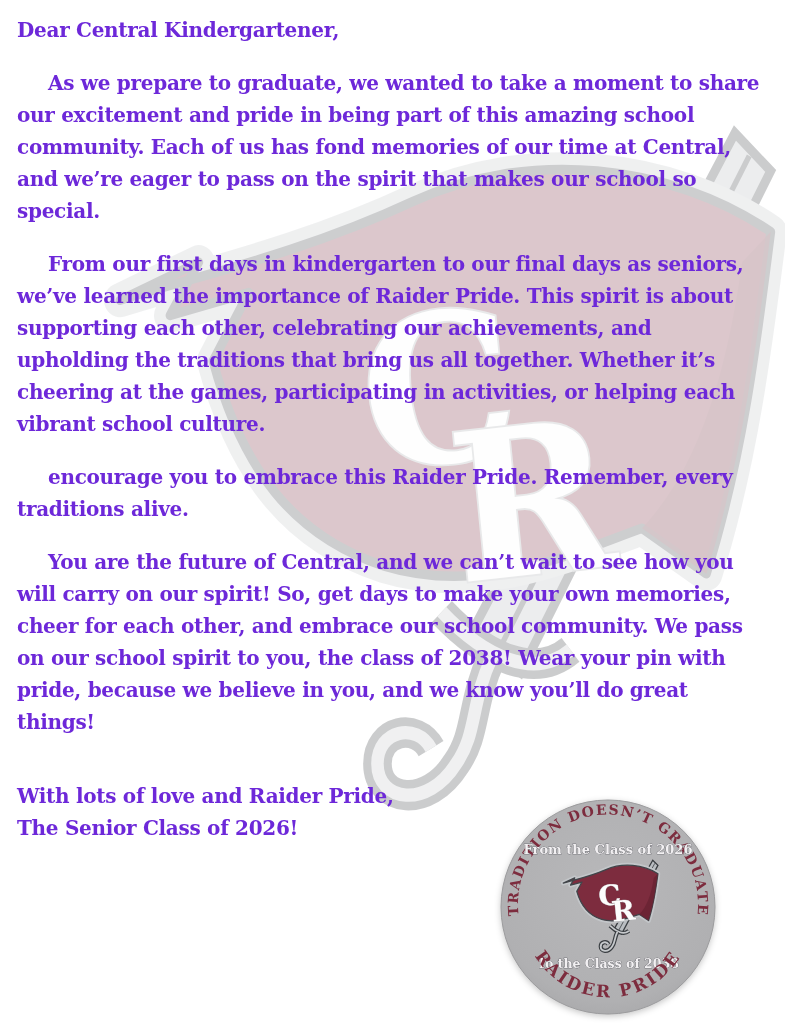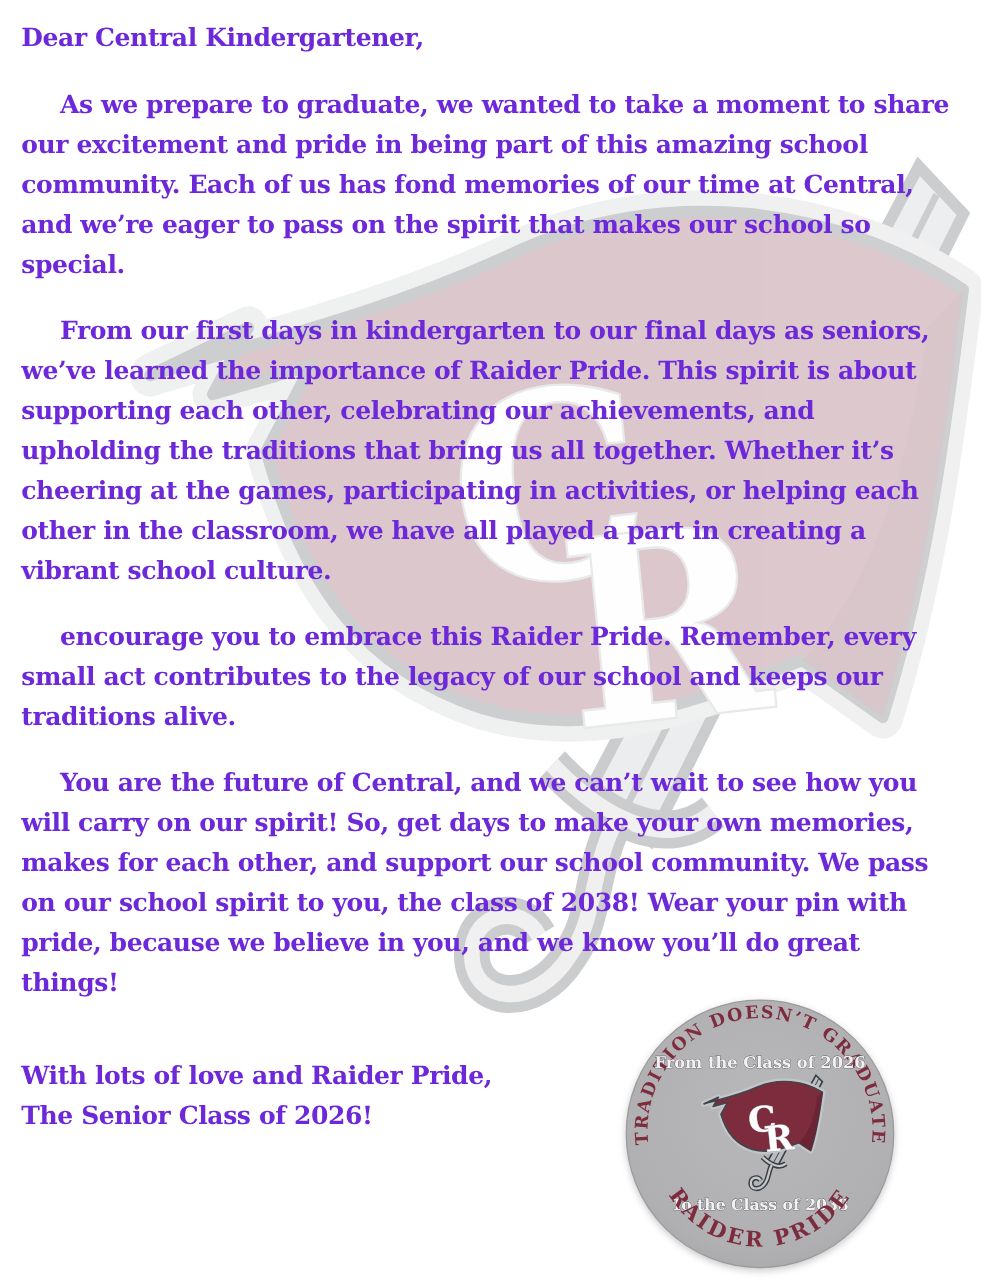--- a/index.html
+++ b/index.html
@@ -68,32 +68,30 @@
       <div class="line">community. Each of us has fond memories of our time at Central,</div>
       <div class="line">and we’re eager to pass on the spirit that makes our school so</div>
       <div class="line">special.</div>
     </div>
   <div class="para">
       <div class="line">From our first days in kindergarten to our final days as seniors,</div>
       <div class="line">we’ve learned the importance of Raider Pride. This spirit is about</div>
       <div class="line">supporting each other, celebrating our achievements, and</div>
       <div class="line">upholding the traditions that bring us all together. Whether it’s</div>
       <div class="line">cheering at the games, participating in activities, or helping each</div>
-      <div class="line">other in the classroom, we have all played a part in creating a</div>
       <div class="line">vibrant school culture.</div>
     </div>
   <div class="para">
       <div class="line">encourage you to embrace this Raider Pride. Remember, every</div>
-      <div class="line">small act contributes to the legacy of our school and keeps our</div>
       <div class="line">traditions alive.</div>
     </div>
   <div class="para">
       <div class="line">You are the future of Central, and we can’t wait to see how you</div>
       <div class="line">will carry on our spirit! So, get days to make your own memories,</div>
-      <div class="line">makes for each other, and support our school community. We pass</div>
+      <div class="line">cheer for each other, and embrace our school community. We pass</div>
       <div class="line">on our school spirit to you, the class of 2038! Wear your pin with</div>
       <div class="line">pride, because we believe in you, and we know you’ll do great</div>
       <div class="line">things!</div>
     </div>
   <div class="closing">
       <div class="line">With lots of love and Raider Pride,</div>
       <div class="line">The Senior Class of 2026!</div>
     </div>
 </div>
 

